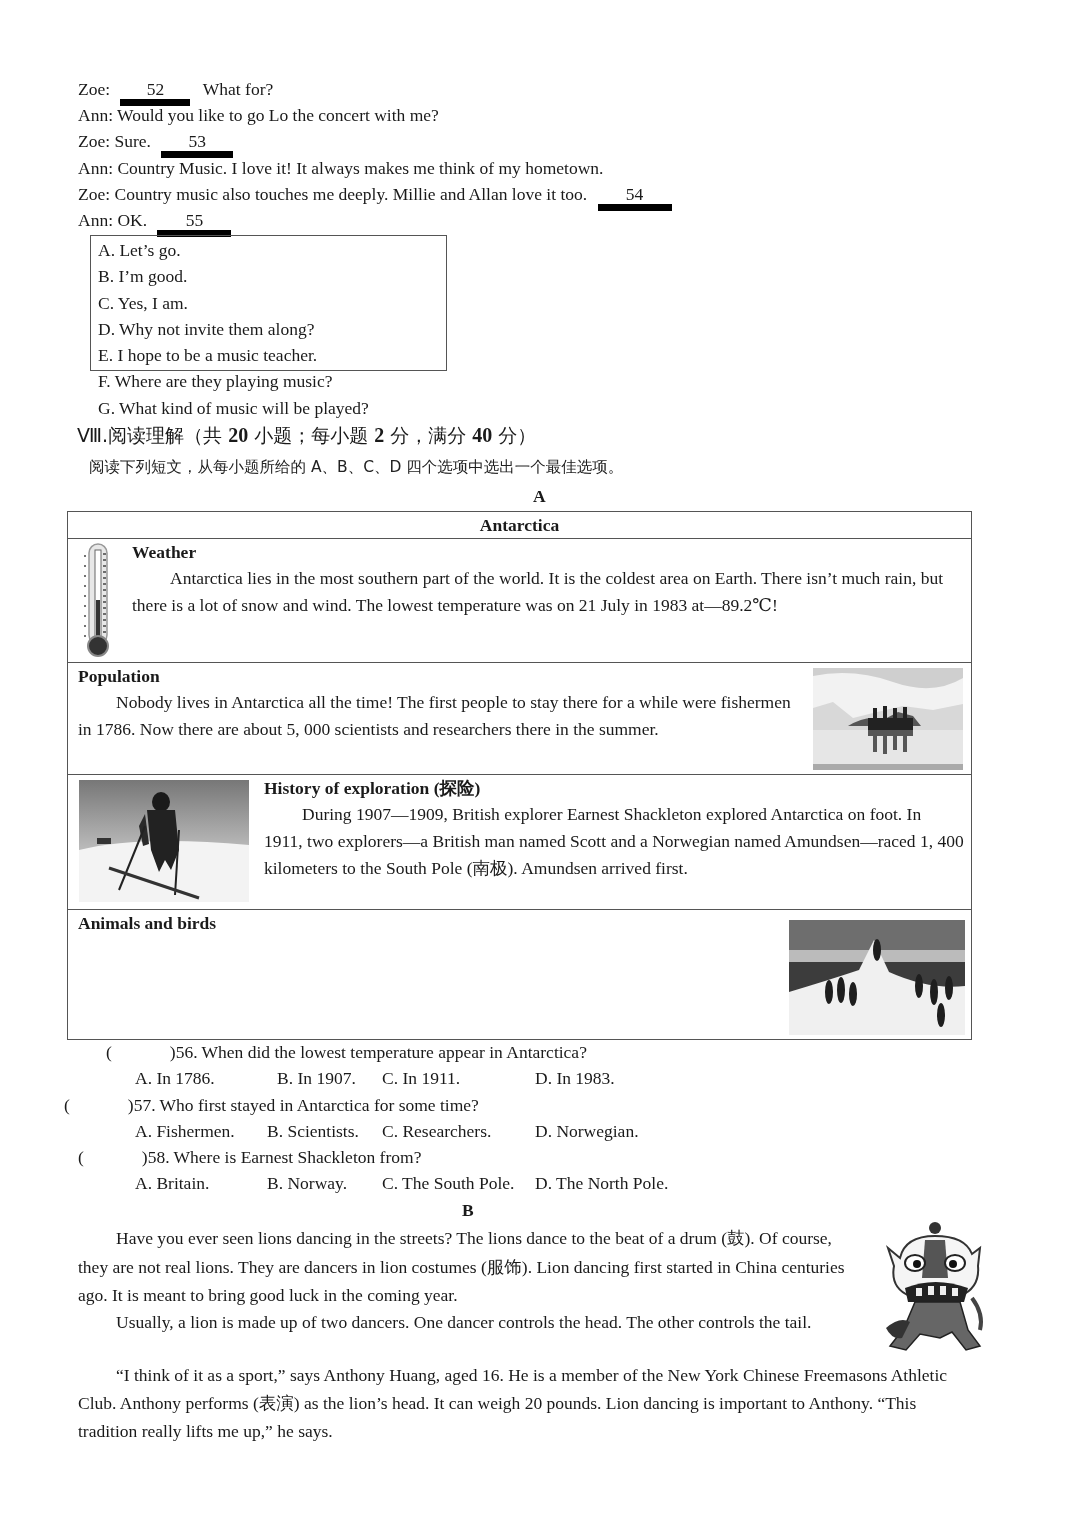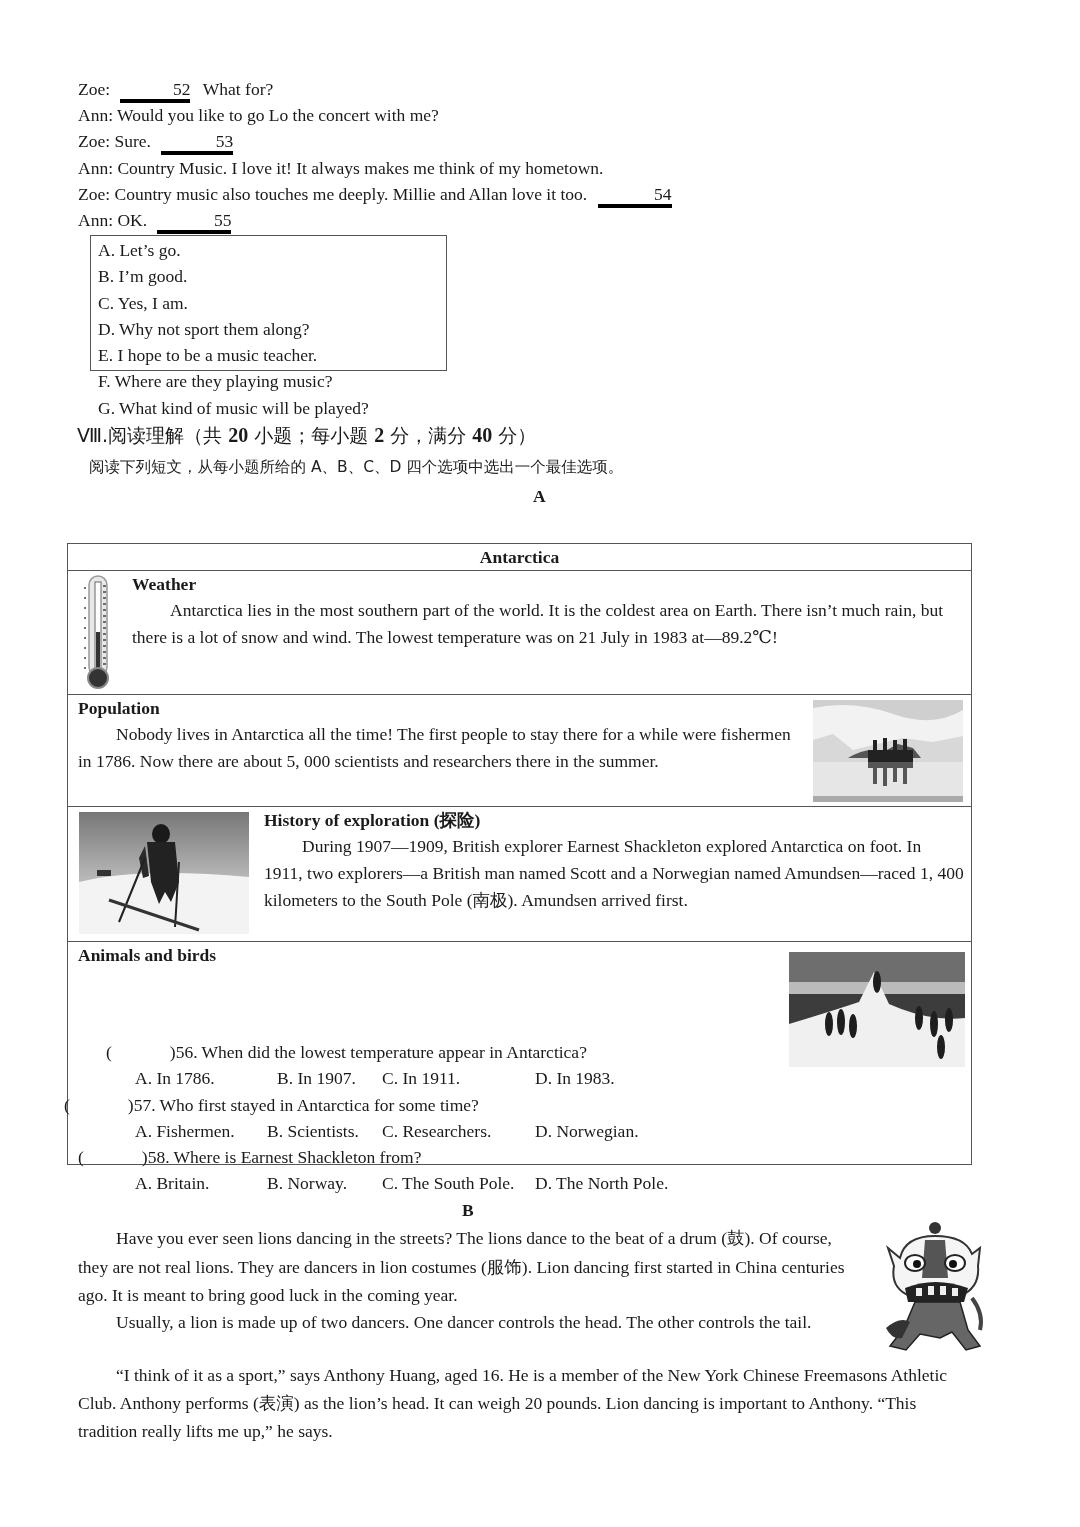--- a/index.html
+++ b/index.html
@@ -2,33 +2,33 @@
 <html><head>
 <meta charset="utf-8">
 <style>
   html, body { margin: 0; padding: 0; background: #ffffff; }
   body {
     width: 1080px; height: 1527px; position: relative; overflow: hidden;
     font-family: "Liberation Serif", "DejaVu Serif", serif;
     color: #1a1a1a; font-size: 17.5px;
   }
   .abs { position: absolute; white-space: nowrap; line-height: 26px; }
-  .blank { display: inline-block; border-bottom: 4px solid #000000; text-align: right; line-height: 20px; }
+  .blank { display: inline-block; border-bottom: 7px solid #000000; text-align: center; line-height: 20px; }
   .options-box {
     position: absolute; left: 70px; top: 235px; width: 357px; height: 136px;
     border: 1.5px solid #555; box-sizing: border-box; padding: 1px 0 0 7px; margin-left: 20px;
   }
   .options-box div { line-height: 26.3px; font-size: 17.5px; }
   .section-heading { font-family: "DejaVu Sans", sans-serif; font-size: 19px; }
   .section-heading b { font-family: "Liberation Serif", serif; font-size: 20px; }
   .instr { font-family: "DejaVu Sans", sans-serif; font-size: 15.5px; color: #222; margin-left: 11px; }
   .bold { font-weight: bold; }
   .table {
-    position: absolute; left: 67px; top: 511px; width: 905px; height: 622px;
-    border: 1.5px solid #555; box-sizing: border-box; margin-top: 32px;
+    position: absolute; left: 67px; top: 511px; width: 905px; height: 529px;
+    border: 1.5px solid #555; box-sizing: border-box;
   }
   .row { position: absolute; left: 0; right: 0; border-top: 1.5px solid #555; }
   .para { position: absolute; font-size: 17.5px; line-height: 27px; white-space: normal; }
   .indent { text-indent: 38px; }
   .photo { position: absolute; overflow: hidden; }
   .q-line { position: absolute; font-size: 17.5px; line-height: 26px; white-space: nowrap; }
   .opt { position: absolute; white-space: nowrap; }
 </style>
 </head>
 <body>
@@ -59,21 +59,21 @@
 <div class="abs" style="left:78px;top:207px;">
   <span>Ann:</span>
   <span>OK.</span>
   <span class="blank" style="width:74px;margin-left:6px;">55</span>
 </div>
 
 <div class="options-box">
   <div>A. Let’s go.</div>
   <div>B. I’m good.</div>
   <div>C. Yes, I am.</div>
-  <div>D. Why not sport them along?</div>
+  <div>D. Why not invite them along?</div>
   <div>E. I hope to be a music teacher.</div>
   <div>F. Where are they playing music?</div>
   <div>G. What kind of music will be played?</div>
 </div>
 
 <div class="abs section-heading" style="left:77px;top:422px;">
   <span>Ⅷ</span><span>.阅读理解（共 </span><b>20</b><span> 小题；每小题 </span><b>2</b><span> 分，满分 </span><b>40</b><span> 分）</span>
 </div>
 <div class="abs instr" style="left:78px;top:454px;">阅读下列短文，从每小题所给的 A、B、C、D 四个选项中选出一个最佳选项。</div>
 

